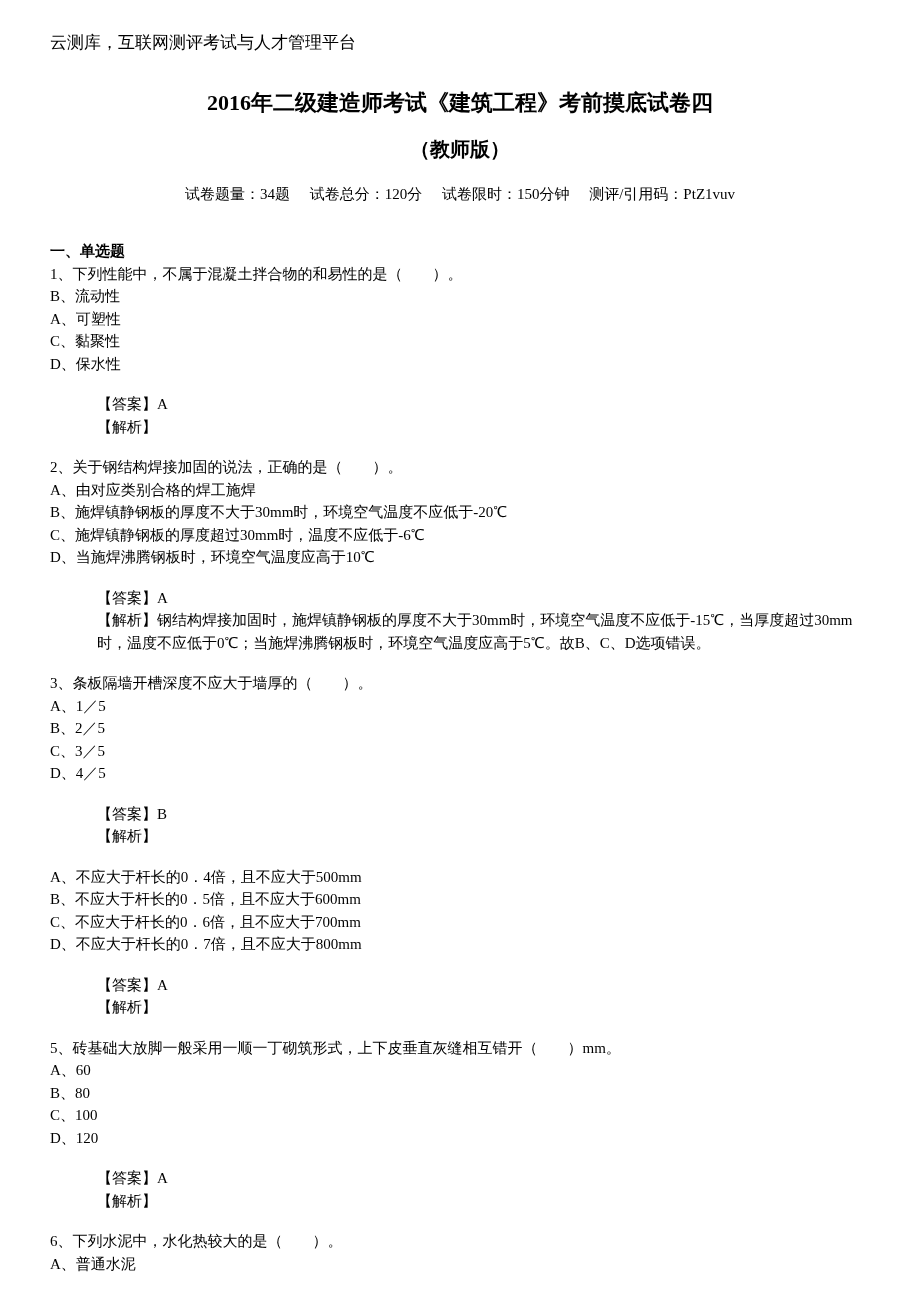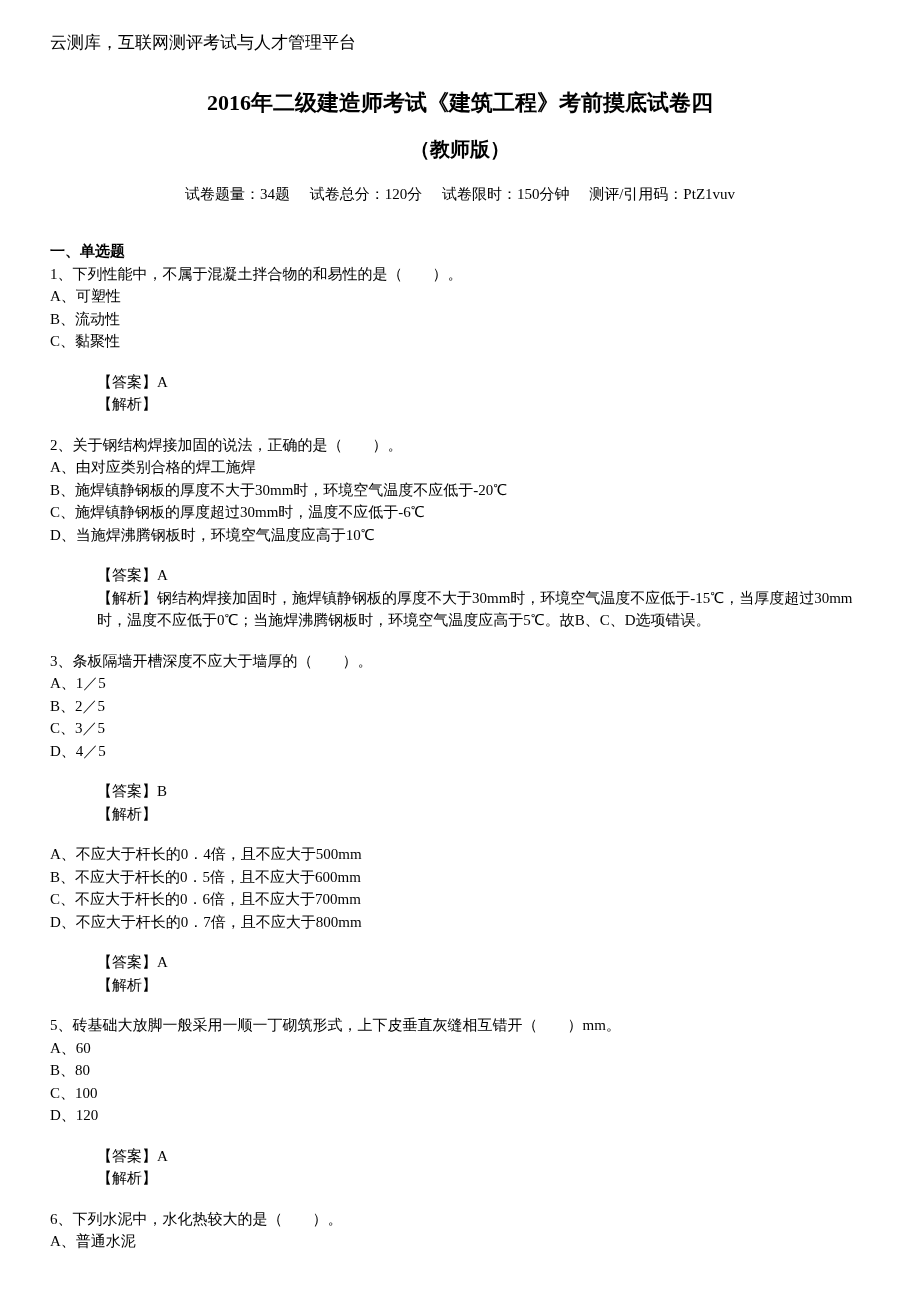--- a/index.html
+++ b/index.html
@@ -79,23 +79,24 @@
   <span>试卷题量：34题</span>
   <span>试卷总分：120分</span>
   <span>试卷限时：150分钟</span>
   <span>测评/引用码：PtZ1vuv</span>
 </div>
 
 <div class="section-title">一、单选题</div>
 
 <div class="question-block">
   <div class="question-text"><span>1、</span><span>下列性能中，不属于混凝土拌合物的和易性的是（　　）。</span></div>
+  <div class="option">B、流动性</div>
   <div class="option">A、可塑性</div>
-  <div class="option">B、流动性</div>
   <div class="option">C、黏聚性</div>
+  <div class="option">D、保水性</div>
 </div>
 <div class="answer-block">
   <div><span class="answer-label">【答案】</span><span>A</span></div>
   <div><span class="explain-label">【解析】</span><span class="explain-text"></span></div>
 </div>
 
 <div class="question-block">
   <div class="question-text"><span>2、</span><span>关于钢结构焊接加固的说法，正确的是（　　）。</span></div>
   <div class="option">A、由对应类别合格的焊工施焊</div>
   <div class="option">B、施焊镇静钢板的厚度不大于30mm时，环境空气温度不应低于-20℃</div>

